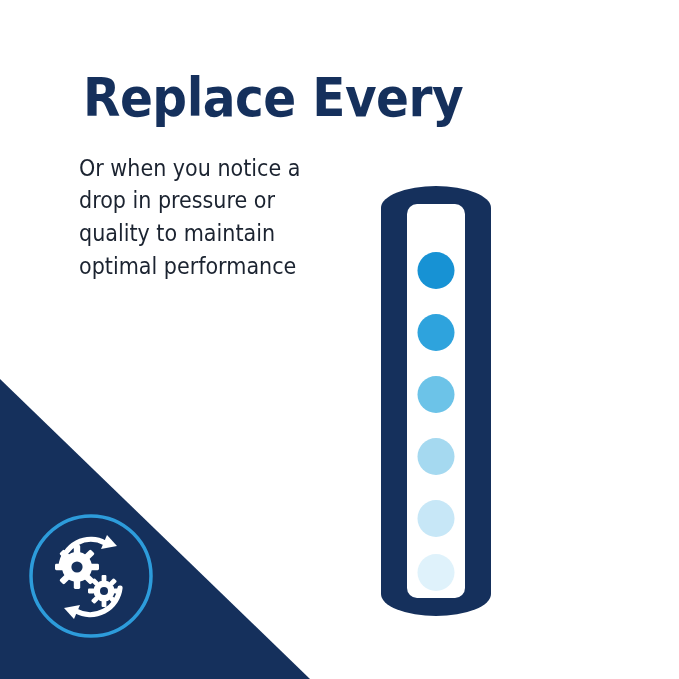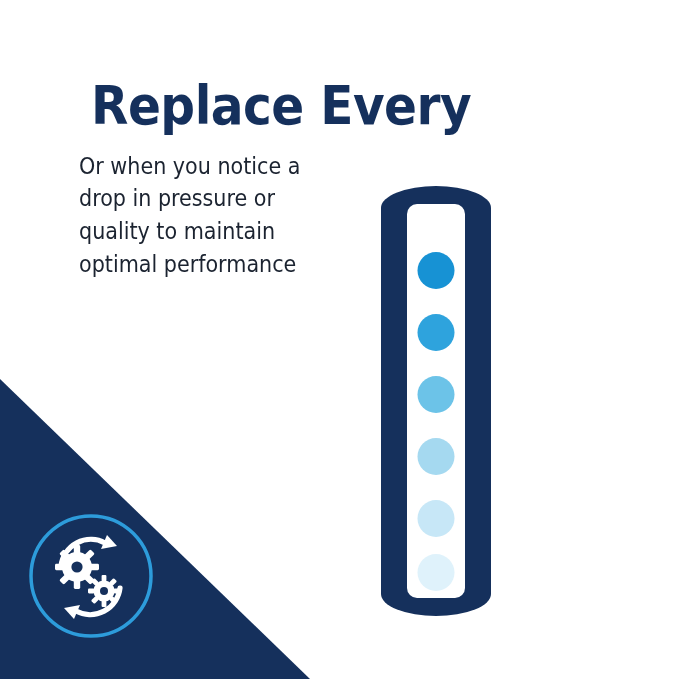--- a/index.html
+++ b/index.html
@@ -36,28 +36,28 @@
     top: 62px;
     width: 300px;
   }
   .headline {
     font-family: "DejaVu Sans Condensed", "Liberation Sans Narrow", "Liberation Sans", sans-serif;
     font-weight: bold;
     font-size: 54px;
     line-height: 1.18;
     letter-spacing: -0.5px;
     color: #15305c;
-    margin: 12px;
+    margin: 4px;
     white-space: nowrap;
   }
   .headline.line2 {
     margin-top: 4px;
   }
   .subtext {
-    margin-top: 12px;
+    margin-top: 22px;
     font-family: "DejaVu Sans Condensed", "Liberation Sans Narrow", "Liberation Sans", sans-serif;
     font-size: 23px;
     line-height: 1.42;
     color: #1b2330;
     width: 268px;
   }
 
   
   #cartridge {
     position: absolute;

